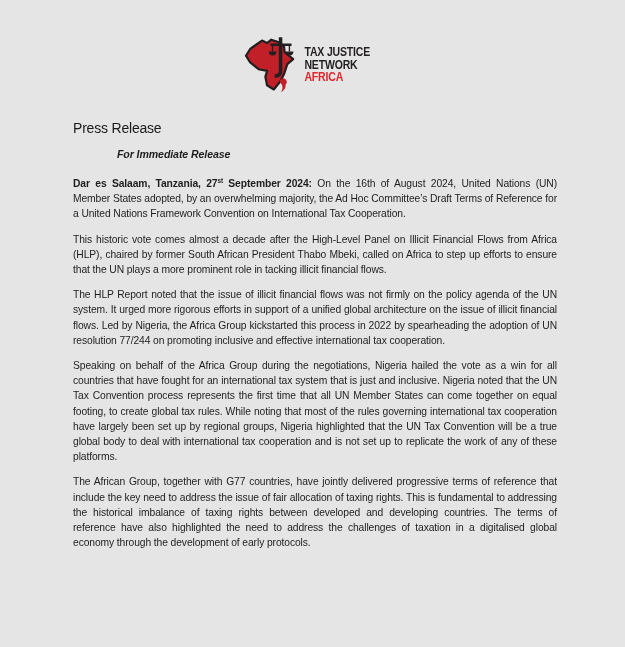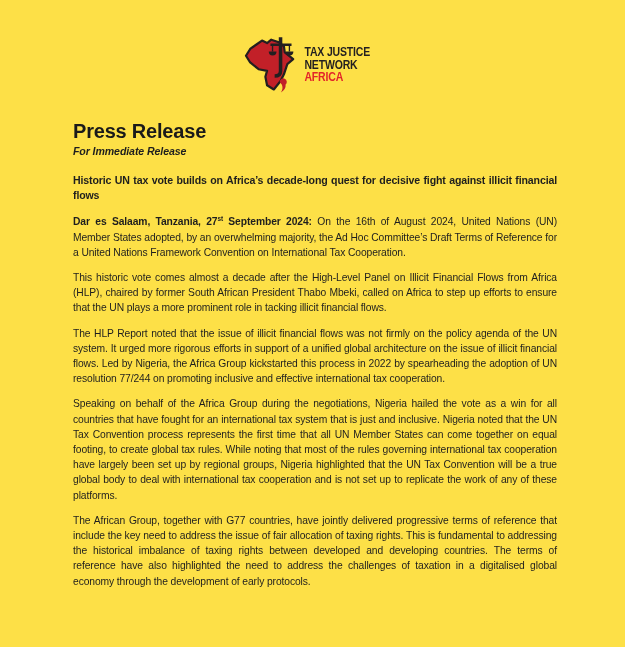--- a/index.html
+++ b/index.html
@@ -5,21 +5,21 @@
   * { margin: 0; padding: 0; box-sizing: border-box; }
   html, body { width: 625px; height: 647px; }
   body {
     background: #ffffff;
     font-family: "Liberation Sans", sans-serif;
   }
   .page {
     position: relative;
     width: 625px;
     height: 647px;
-    background: #fde047;
+    background: #e5e5e5;
     overflow: hidden;
     color: #1e1e1e;
   }
   
   .logo {
     position: absolute;
     top: 34px;
     left: 50%;
     transform: translateX(-50%);
     display: flex;
@@ -40,32 +40,33 @@
   }
   .logo-text .africa-line { color: #e32329; }
   
   .content {
     position: absolute;
     left: 73px;
     top: 120px;
     width: 484px;
   }
   .doc-title {
-    font-size: 20px;
-    font-weight: bold;
+    font-size: 14px;
+    font-weight: normal;
     color: #1a1a1a;
-    margin-bottom: 2px;
+    margin-bottom: 12px;
     letter-spacing: -0.2px;
   }
   .release-note {
     font-size: 10.6px;
     font-weight: bold;
     font-style: italic;
     margin-bottom: 16px;
     letter-spacing: -0.1px;
+    margin-left: 44px;
   }
   .headline {
     font-size: 10.6px;
     font-weight: bold;
     text-align: justify;
     line-height: 15.2px;
     margin-bottom: 11px;
     letter-spacing: -0.15px;
   }
   .body-p {
@@ -111,21 +112,20 @@
       <div class="africa-line">AFRICA</div>
     </div>
   </div>
 
   <div class="content">
 
     <div class="doc-title">Press Release</div>
 
     <div class="release-note">For Immediate Release</div>
 
-    <div class="headline">Historic UN tax vote builds on Africa’s decade-long quest for decisive fight against illicit financial flows</div>
 
     <p class="body-p"><span class="lead-bold"><span>Dar es Salaam, Tanzania, 27</span><sup>st</sup><span> September 2024:</span></span><span> On the 16th of August 2024, United Nations (UN) Member States adopted, by an overwhelming majority, the Ad Hoc Committee’s Draft Terms of Reference for a United Nations Framework Convention on International Tax Cooperation.</span></p>
 
     <p class="body-p">This historic vote comes almost a decade after the High-Level Panel on Illicit Financial Flows from Africa (HLP), chaired by former South African President Thabo Mbeki, called on Africa to step up efforts to ensure that the UN plays a more prominent role in tacking illicit financial flows.</p>
 
     <p class="body-p">The HLP Report noted that the issue of illicit financial flows was not firmly on the policy agenda of the UN system. It urged more rigorous efforts in support of a unified global architecture on the issue of illicit financial flows. Led by Nigeria, the Africa Group kickstarted this process in 2022 by spearheading the adoption of UN resolution 77/244 on promoting inclusive and effective international tax cooperation.</p>
 
     <p class="body-p">Speaking on behalf of the Africa Group during the negotiations, Nigeria hailed the vote as a win for all countries that have fought for an international tax system that is just and inclusive. Nigeria noted that the UN Tax Convention process represents the first time that all UN Member States can come together on equal footing, to create global tax rules. While noting that most of the rules governing international tax cooperation have largely been set up by regional groups, Nigeria highlighted that the UN Tax Convention will be a true global body to deal with international tax cooperation and is not set up to replicate the work of any of these platforms.</p>
 
     <p class="body-p">The African Group, together with G77 countries, have jointly delivered progressive terms of reference that include the key need to address the issue of fair allocation of taxing rights. This is fundamental to addressing the historical imbalance of taxing rights between developed and developing countries. The terms of reference have also highlighted the need to address the challenges of taxation in a digitalised global economy through the development of early protocols.</p>

